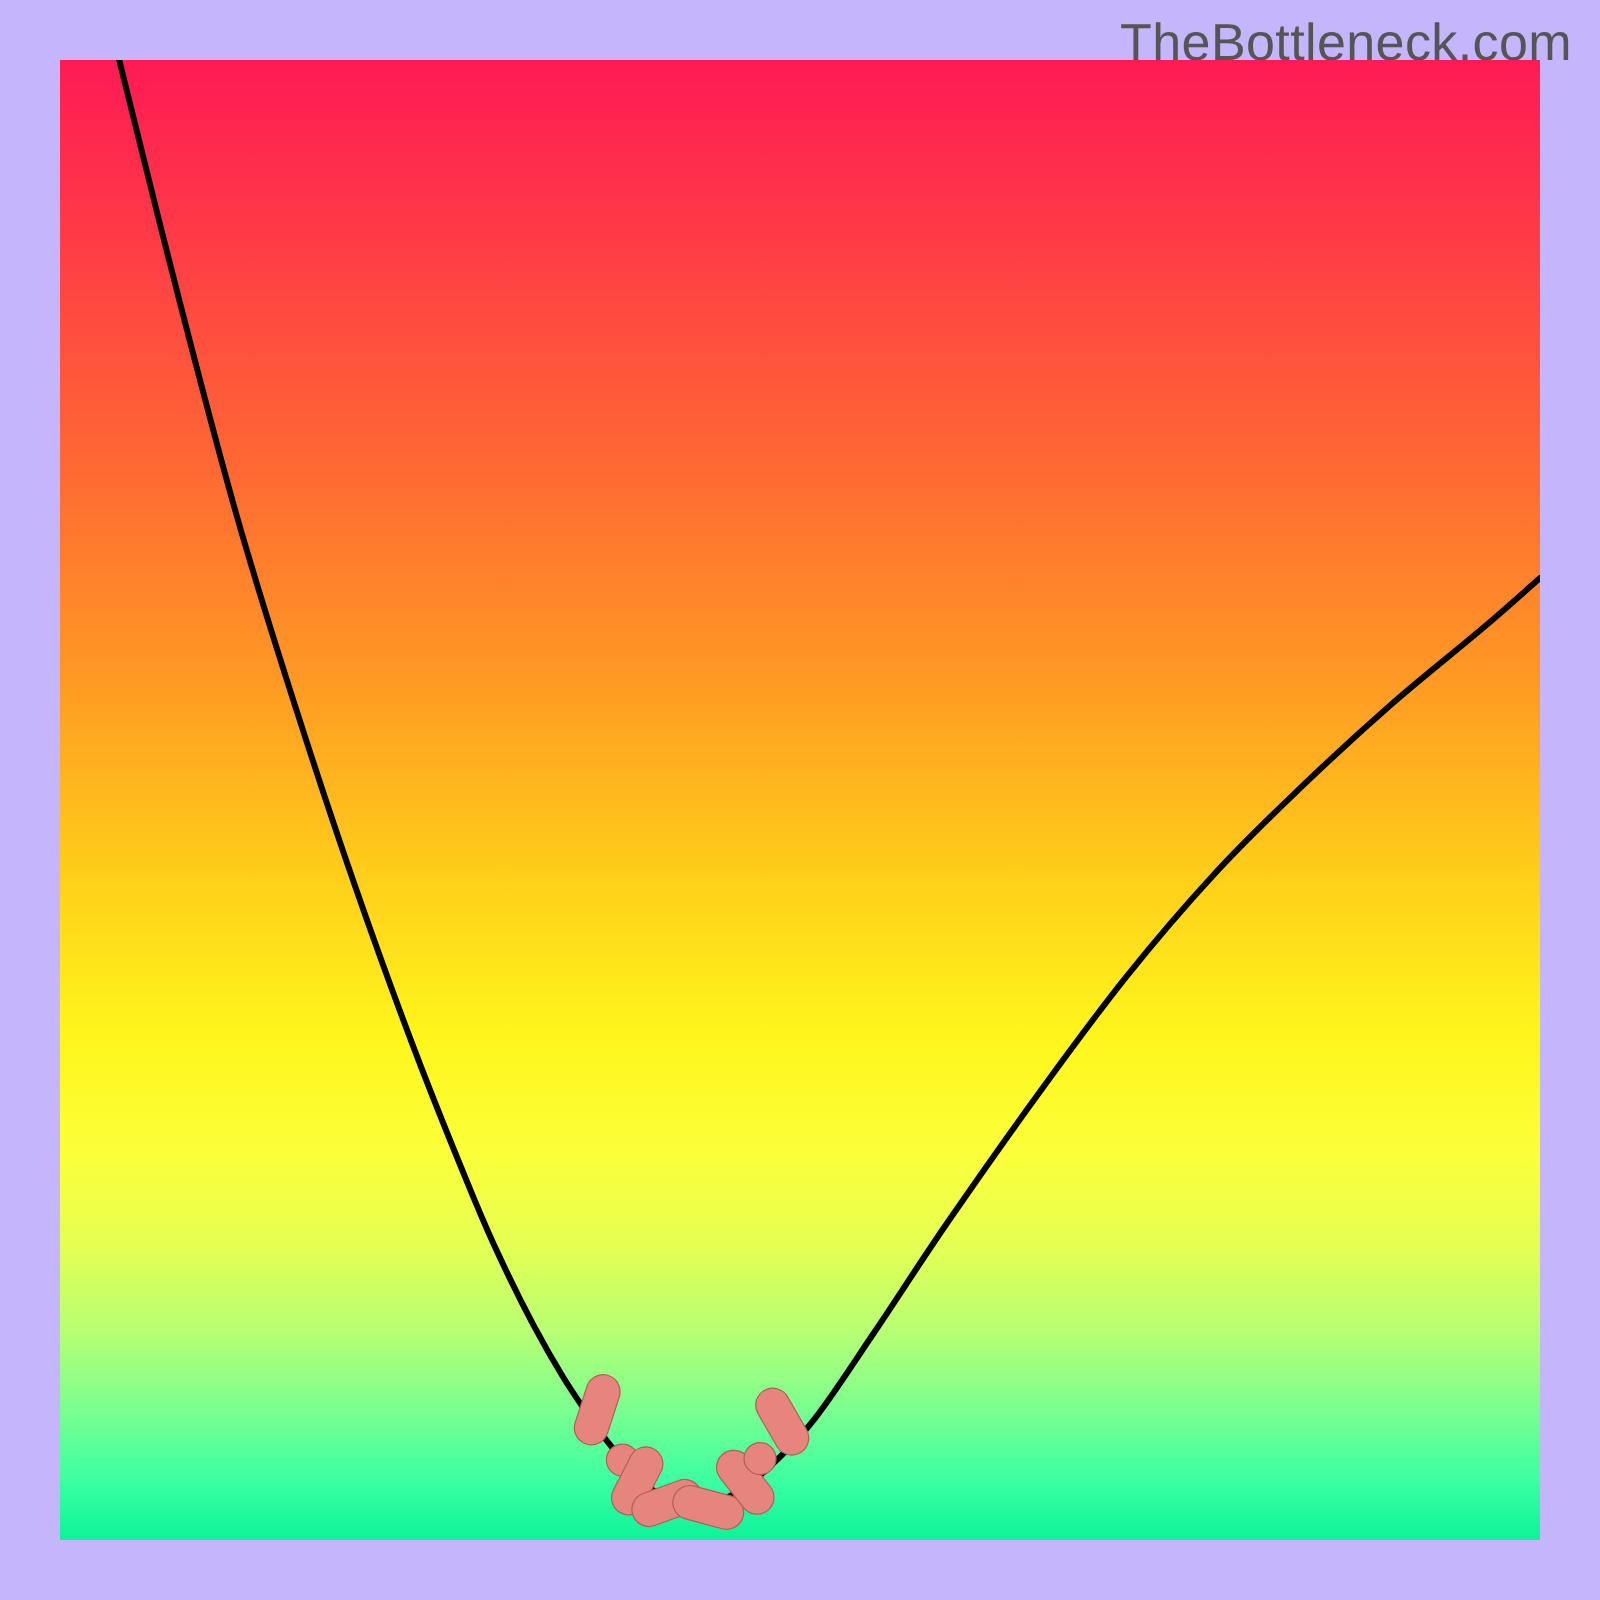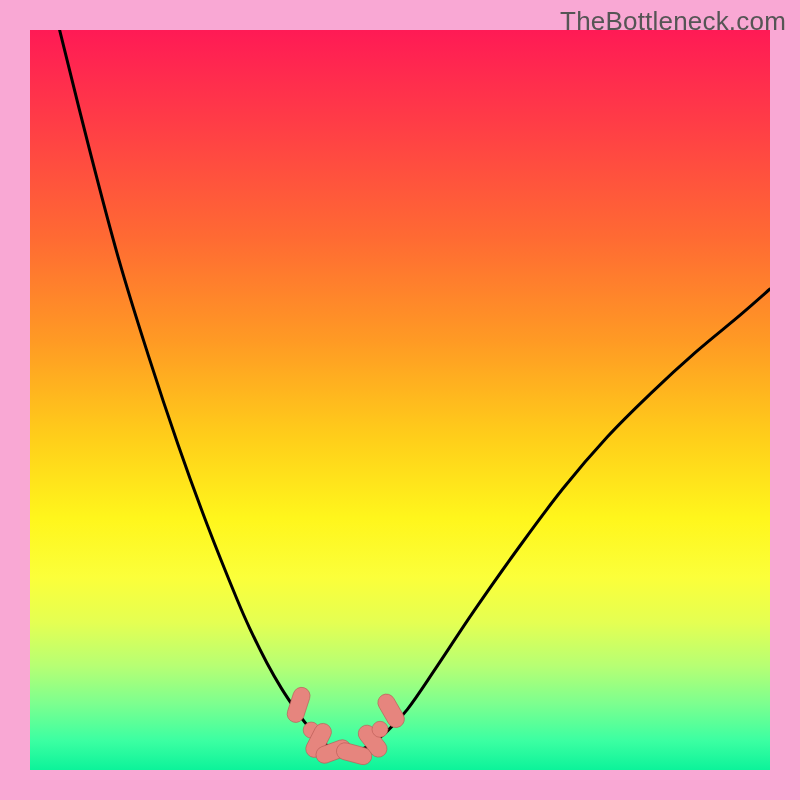--- a/index.html
+++ b/index.html
@@ -8,21 +8,21 @@
     width: 800px;
     height: 800px;
     overflow: hidden;
     background: #000;
     font-family: Arial, Helvetica, sans-serif;
   }
   .frame {
     position: relative;
     width: 800px;
     height: 800px;
-    background: #f9a8d4;
+    background: #c4b5fd;
   }
   .watermark {
     position: absolute;
     top: 6px;
     right: 14px;
     font-size: 26px;
     color: #555;
     letter-spacing: 0.2px;
     user-select: none;
   }

